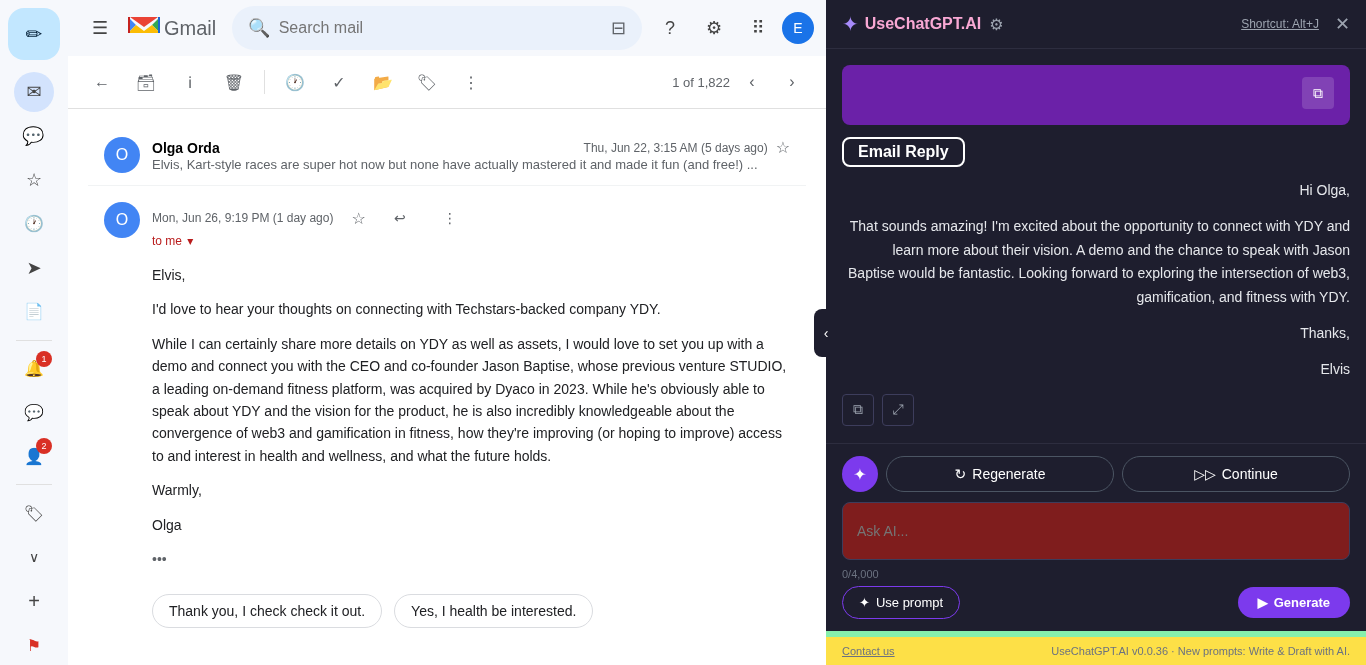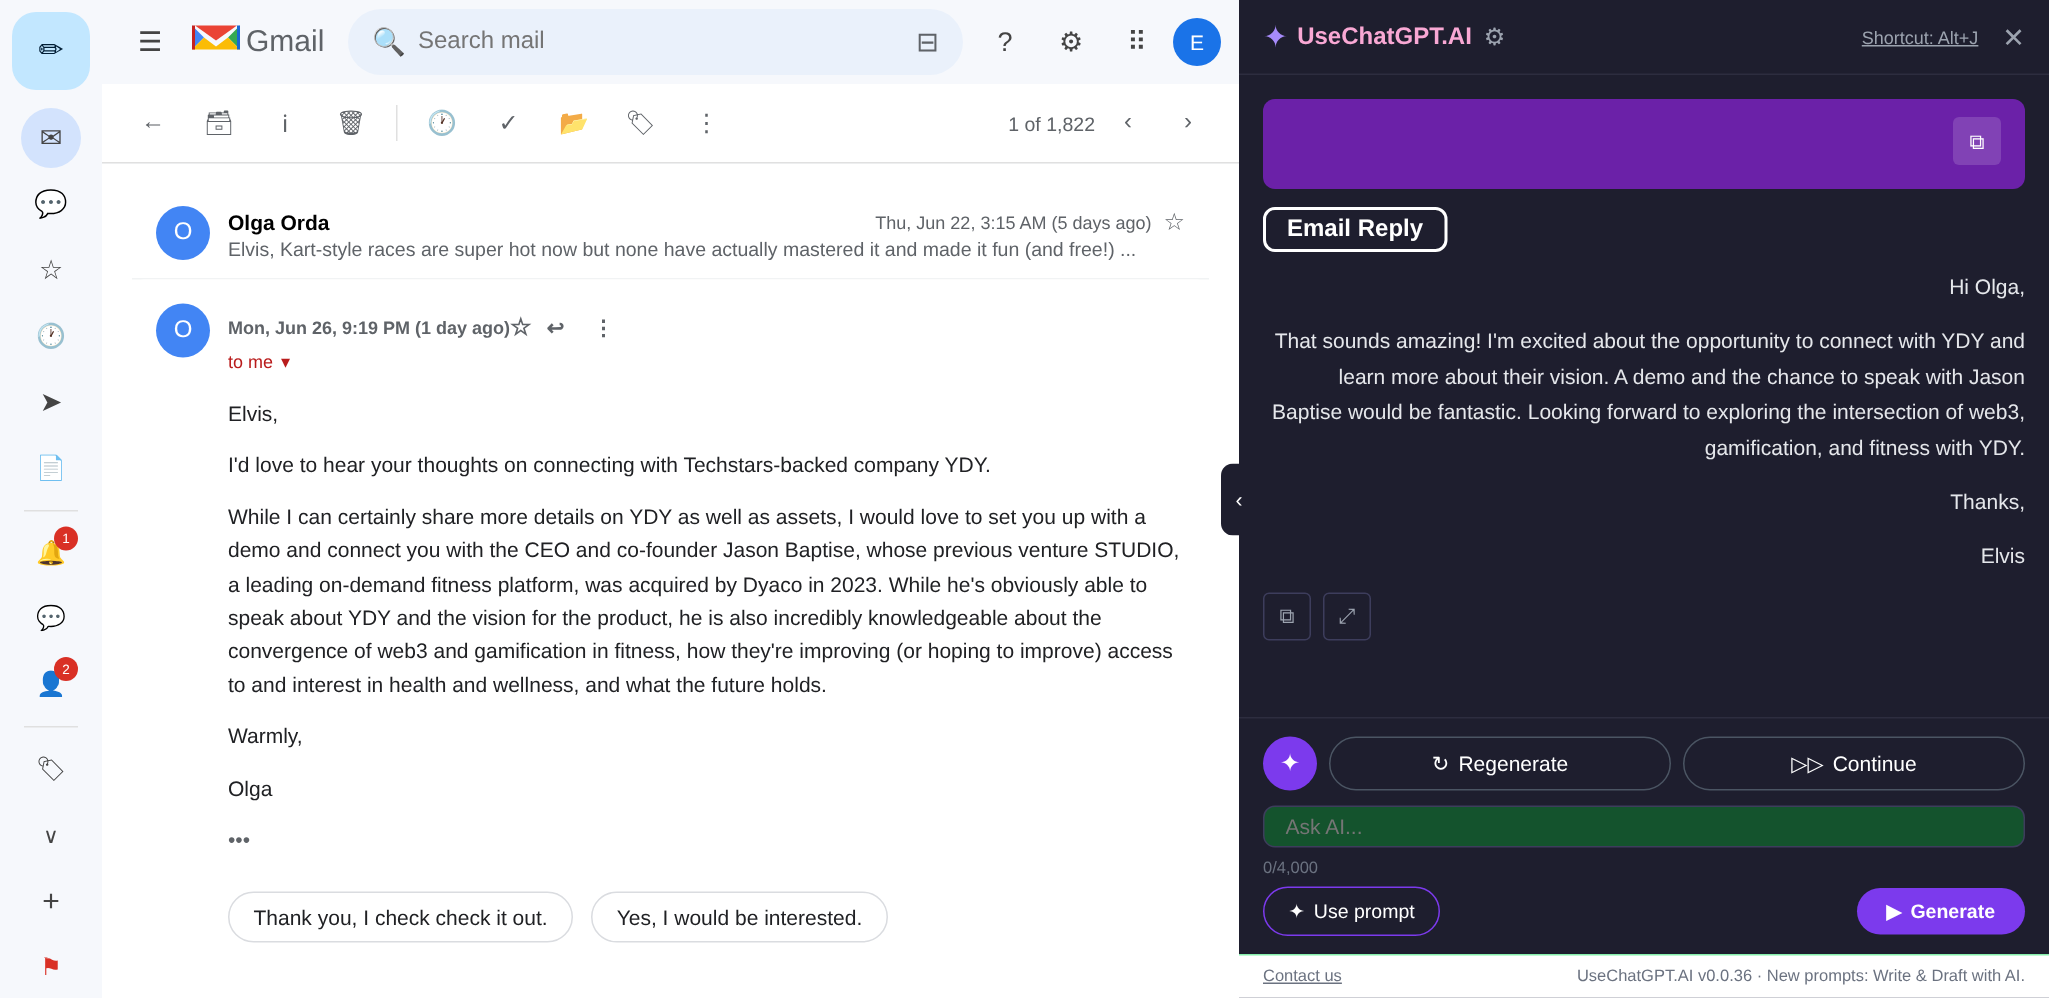--- a/index.html
+++ b/index.html
@@ -446,24 +446,24 @@
     }
 
     .ask-input-row {
       display: flex;
       align-items: center;
       gap: 8px;
       margin-bottom: 8px;
     }
     .ask-input {
       flex: 1;
-      background: #14532d;
+      background: #7f1d1d;
       border: 1px solid #3d3d5c;
       border-radius: 8px;
-      padding: 5px 14px;
+      padding: 20px 14px;
       color: #9ca3af;
       font-size: 14px;
       outline: none;
     }
     .char-count {
       font-size: 11px;
       color: #6b7280;
       margin-bottom: 6px;
     }
     .footer-bottom-row {
@@ -496,22 +496,22 @@
       padding: 8px 20px;
       font-weight: 600;
     }
 
     
     .panel-bottom-bar {
       display: flex;
       align-items: flex-start;
       justify-content: space-between;
       padding: 8px 16px;
-      border-top: 1px solid #86efac;
-      background: #ffffff;
+      border-top: 6px solid #86efac;
+      background: #fde047;
     }
     .contact-link {
       font-size: 11px;
       color: #6b7280;
       text-decoration: underline;
       cursor: pointer;
     }
     .version-text {
       font-size: 11px;
       color: #6b7280;
@@ -691,21 +691,21 @@
             </div>
             <div class="collapsed-preview">Elvis, Kart-style races are super hot now but none have actually mastered it and made it fun (and free!) ...</div>
           </div>
         </div>
 
         <div class="email-card">
           <div class="email-header">
             <div class="avatar">O</div>
             <div class="email-meta">
               <div class="sender-row">
-                <div style="display:flex;align-items:center;gap:0;font-weight:bold;">
+                <div style="display:flex;align-items:center;gap:18px;">
                   <span class="email-date">Mon, Jun 26, 9:19 PM (1 day ago)</span>
                   <span style="cursor:pointer;color:#5f6368;font-size:16px;">☆</span>
                   <div class="action-btn">
                     <span>↩</span>
                   </div>
                   <div class="action-btn">
                     <span>⋮</span>
                   </div>
                 </div>
               </div>
@@ -720,21 +720,21 @@
             <p>Elvis,</p>
             <p>I'd love to hear your thoughts on connecting with Techstars-backed company YDY.</p>
             <p>While I can certainly share more details on YDY as well as assets, I would love to set you up with a demo and connect you with the CEO and co-founder Jason Baptise, whose previous venture STUDIO, a leading on-demand fitness platform, was acquired by Dyaco in 2023. While he's obviously able to speak about YDY and the vision for the product, he is also incredibly knowledgeable about the convergence of web3 and gamification in fitness, how they're improving (or hoping to improve) access to and interest in health and wellness, and what the future holds.</p>
             <p>Warmly,</p>
             <p>Olga</p>
             <p style="cursor:pointer; color:#5f6368;">•••</p>
           </div>
 
           <div class="quick-replies">
             <button class="quick-reply-btn">Thank you, I check check it out.</button>
-            <button class="quick-reply-btn">Yes, I would be interested.</button>
+            <button class="quick-reply-btn">Yes, I health be interested.</button>
           </div>
         </div>
       </div>
     </div>
   </div>
 </div>
 
 <div class="right-panel">
 
   <div class="collapse-toggle">

